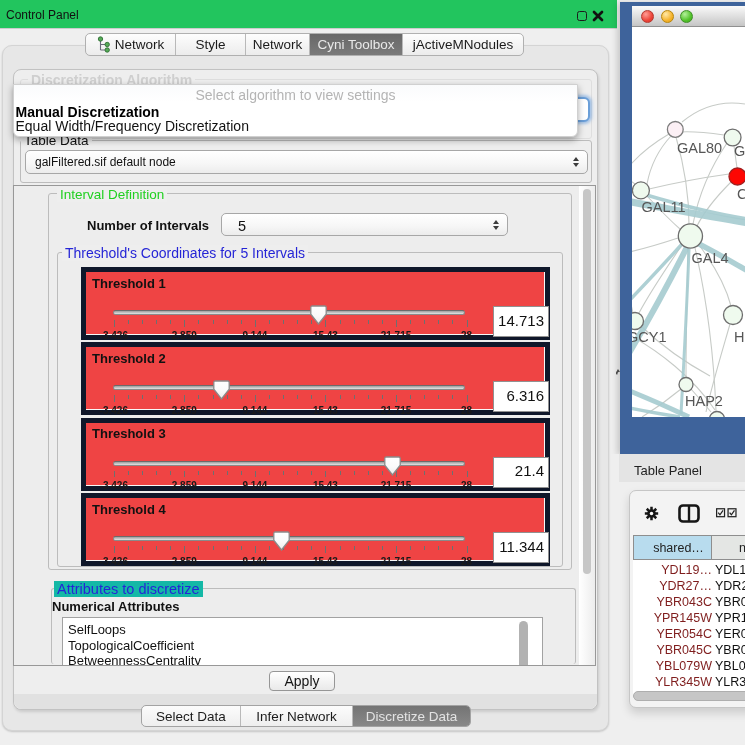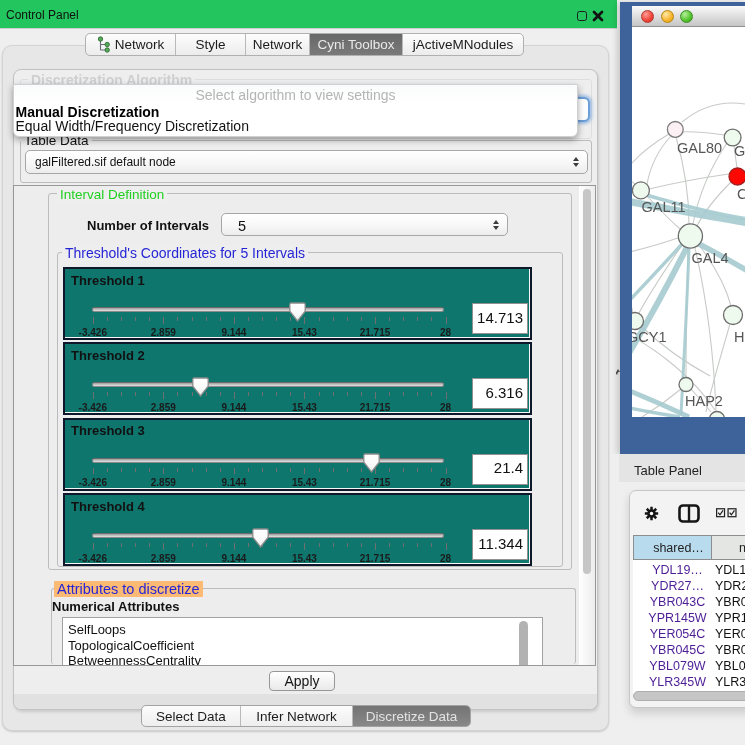--- a/index.html
+++ b/index.html
@@ -21,21 +21,21 @@
 
 .group{position:absolute;border:1px solid #bcbcbc;border-radius:3px}
 .gtitle{position:absolute;background:#eeeeee;padding:0 3px;white-space:nowrap}
 
 .combo{position:absolute;border:1px solid #a7a7a7;border-radius:5px;background:linear-gradient(#ffffff,#f7f7f7 55%,#ececec);color:#111}
 .combo .arr{position:absolute;right:8px;top:0;height:100%;display:flex;flex-direction:column;justify-content:center;gap:2px}
 .combo .arr i{display:block;width:0;height:0;border-left:3.5px solid transparent;border-right:3.5px solid transparent}
 .combo .arr .up{border-bottom:4.5px solid #3c3c3c}
 .combo .arr .dn{border-top:4.5px solid #3c3c3c}
 
-.tbox{position:absolute;left:63px;width:469px;height:73px;border:2px solid #0f172a;background:#0f766e;box-shadow:inset -1px -1px 0 #f8f8f8}
+.tbox{position:absolute;left:81px;width:469px;height:73px;border:5px solid #0f172a;background:#ef4444;box-shadow:inset -1px -1px 0 #f8f8f8}
 .tbox b{position:absolute;left:6px;top:3.5px;font-size:13px;color:#111}
 .track{position:absolute;left:26.5px;top:38px;width:352px;height:5px;border:1px solid #8a8a8a;border-top-color:#6b6b6b;border-radius:3px;background:linear-gradient(#9e9e9e,#cfcfcf 70%,#e2e2e2)}
 .vbox{position:absolute;left:407px;top:34px;width:56px;height:31px;background:#fff;border:1px solid #919191;font-size:15px;text-align:right;padding:4.5px 4px 0 0;color:#111}
 .thumb{position:absolute;top:33px;width:17px;height:20px}
 .ticklabel{position:absolute;top:57.5px;font-size:10px;font-weight:bold;color:#1a1a1a;transform:translateX(-50%)}
 .tick{position:absolute;width:1px;background:#6f6f6f}
 
 #popup{left:13px;top:84px;width:565px;height:53px;background:#fff;border:1px solid #d0d0d0;border-radius:0 0 6px 6px;box-shadow:0 3px 7px rgba(0,0,0,.35)}
 
 .sbthumb{position:absolute;background:#cacaca;border:1px solid #a9a9a9;border-radius:7px}
@@ -47,21 +47,21 @@
 
 #winR{left:620px;top:2px;width:125px;height:452px;background:#3e639b;box-shadow:-3px 1px 6px rgba(0,0,0,.16)}
 #rtitle{left:632px;top:6px;width:113px;height:21px;background:linear-gradient(#fafafa,#c5c5c5);border-bottom:1px solid #909090}
 .light{position:absolute;top:10px;width:13px;height:13px;border-radius:50%}
 #canvas{left:632px;top:27px;width:113px;height:390px;background:#fff;overflow:hidden}
 
 #tdock{left:612px;top:454px;width:133px;height:291px;background:#efefef}
 #tpanel{position:absolute;left:17px;top:36px;width:130px;height:218px;background:#f3f3f3;border:1px solid #c6c6c6;border-radius:7px;box-shadow:0 5px 10px rgba(0,0,0,.15)}
 .hdr1{position:absolute;left:21px;top:81px;width:79px;height:25px;background:#b8dcee;border:1px solid #8e8e8e;font-size:12.5px;color:#222;text-align:center;padding:5px 0 0 12px}
 .hdr2{position:absolute;left:100px;top:81px;width:47px;height:25px;background:#e4e6e4;border:1px solid #8e8e8e;border-left:none;font-size:12.5px;color:#222;padding:5px 0 0 27px}
-.trow{position:absolute;width:79px;left:0;text-align:center;font-size:12.5px;color:#4c1d95;padding-left:10px;white-space:nowrap}
+.trow{position:absolute;width:79px;left:0;text-align:right;font-size:12.5px;color:#7f1d1d;padding-left:10px;white-space:nowrap}
 .trow2{position:absolute;left:101px;font-size:12.5px;color:#111;white-space:nowrap}
 </style></head>
 <body>
 
 <div class="abs" id="winL"></div>
 <div class="abs" id="titlebar">
     <span>Control Panel</span>
   </div>
 <div class="abs" id="btn-sq"></div>
 <svg class="abs" style="left:592px;top:10px" width="12" height="12" viewBox="0 0 12 12">
@@ -306,21 +306,21 @@
           <stop offset="0.55" stop-color="#fafafa"></stop>
           <stop offset="1" stop-color="#ececec"></stop>
         </linearGradient>
       </defs>
       <path d="M2.2,1.0 L14.8,1.0 Q16.2,1.0 16.2,2.4 L16.2,9.2 L8.5,19.0 L0.8,9.2 L0.8,2.4 Q0.8,1.0 2.2,1.0 Z" fill="url(#tg4)" stroke="#8a8a8a" stroke-width="1.3"></path>
     </svg>
     <div class="vbox">11.344</div>
   </div>
 
 <div class="group" style="left:51px;top:588px;width:525px;height:76px;border-bottom:none"></div>
-<div class="gtitle" style="left:54px;top:581px;font-size:14.5px;color:#2525d6;background:#fdba74">Attributes to discretize</div>
+<div class="gtitle" style="left:54px;top:581px;font-size:14.5px;color:#2525d6;background:#14b8a6">Attributes to discretize</div>
 <div class="abs" style="left:52px;top:599px;font-size:13px;font-weight:bold;color:#111">Numerical Attributes</div>
 <div class="abs" style="left:62px;top:617px;width:481px;height:48px;background:#fff;border:1px solid #a2a2a2;border-bottom:none;overflow:hidden;font-size:13px;color:#111">
   <div style="position:absolute;left:5px;top:4px">SelfLoops</div>
   <div style="position:absolute;left:5px;top:19.5px">TopologicalCoefficient</div>
   <div style="position:absolute;left:5px;top:35px">BetweennessCentrality</div>
 </div>
 <div class="sbthumb" style="left:518.5px;top:621px;width:9px;height:44px;border-radius:5px 5px 0 0;background:#b2b2b2;border:none"></div>
 <div class="abs" style="left:13px;top:665px;width:583px;height:1px;background:#989898"></div>
 
 <div class="abs" style="left:269px;top:671px;width:66px;height:20px;border:1px solid #969696;border-radius:4px;background:linear-gradient(#ffffff,#f6f6f6 40%,#e9e9e9);font-size:14px;text-align:center;padding-top:1px;color:#141414">Apply</div>

